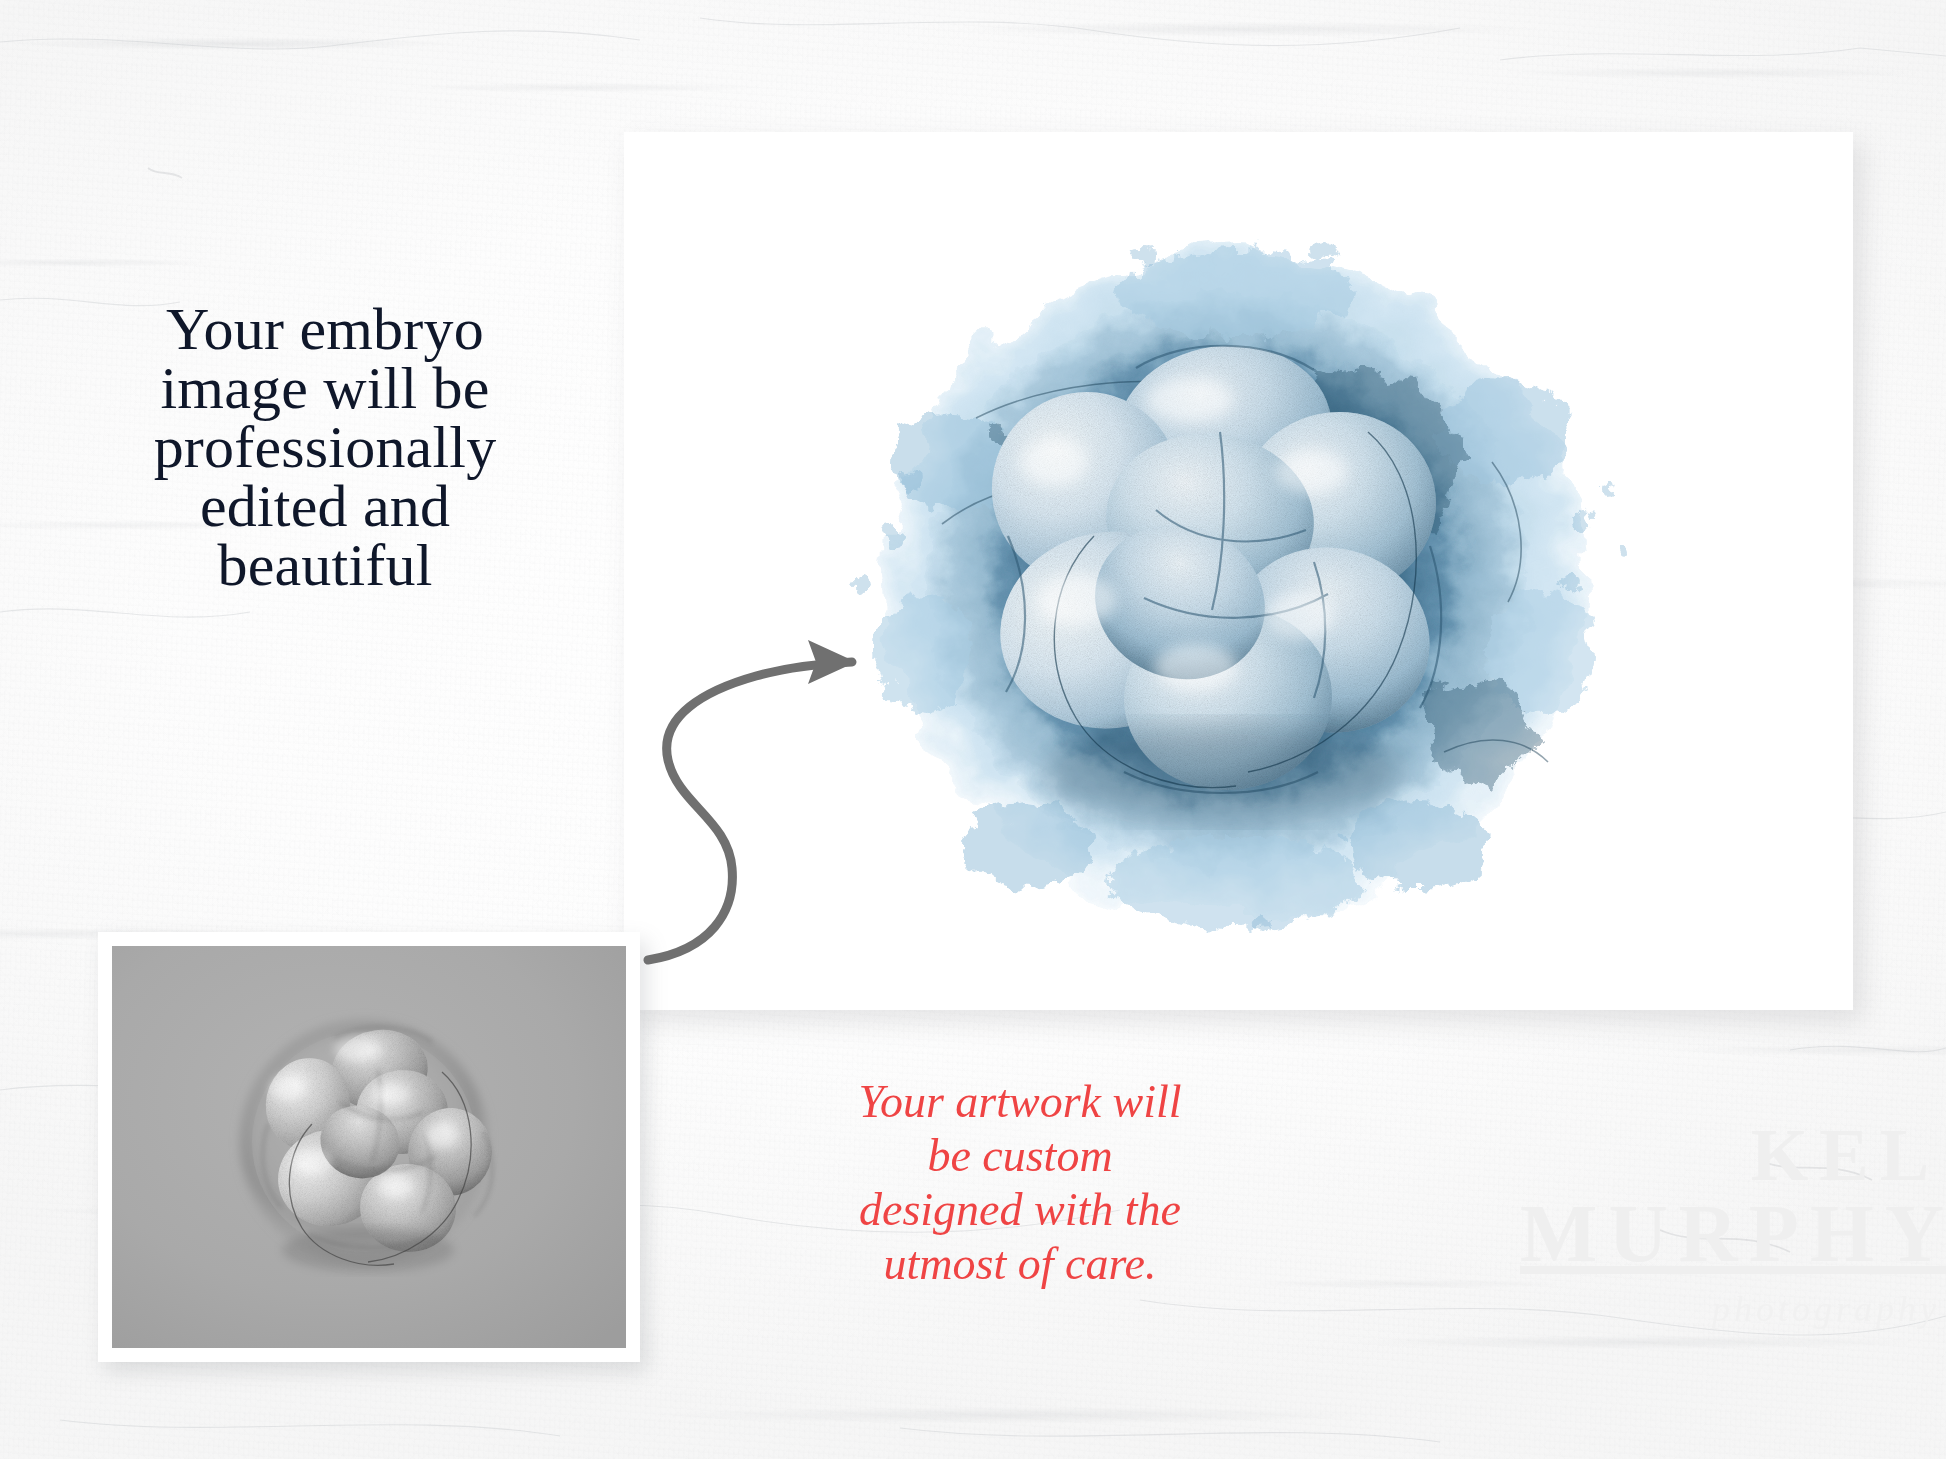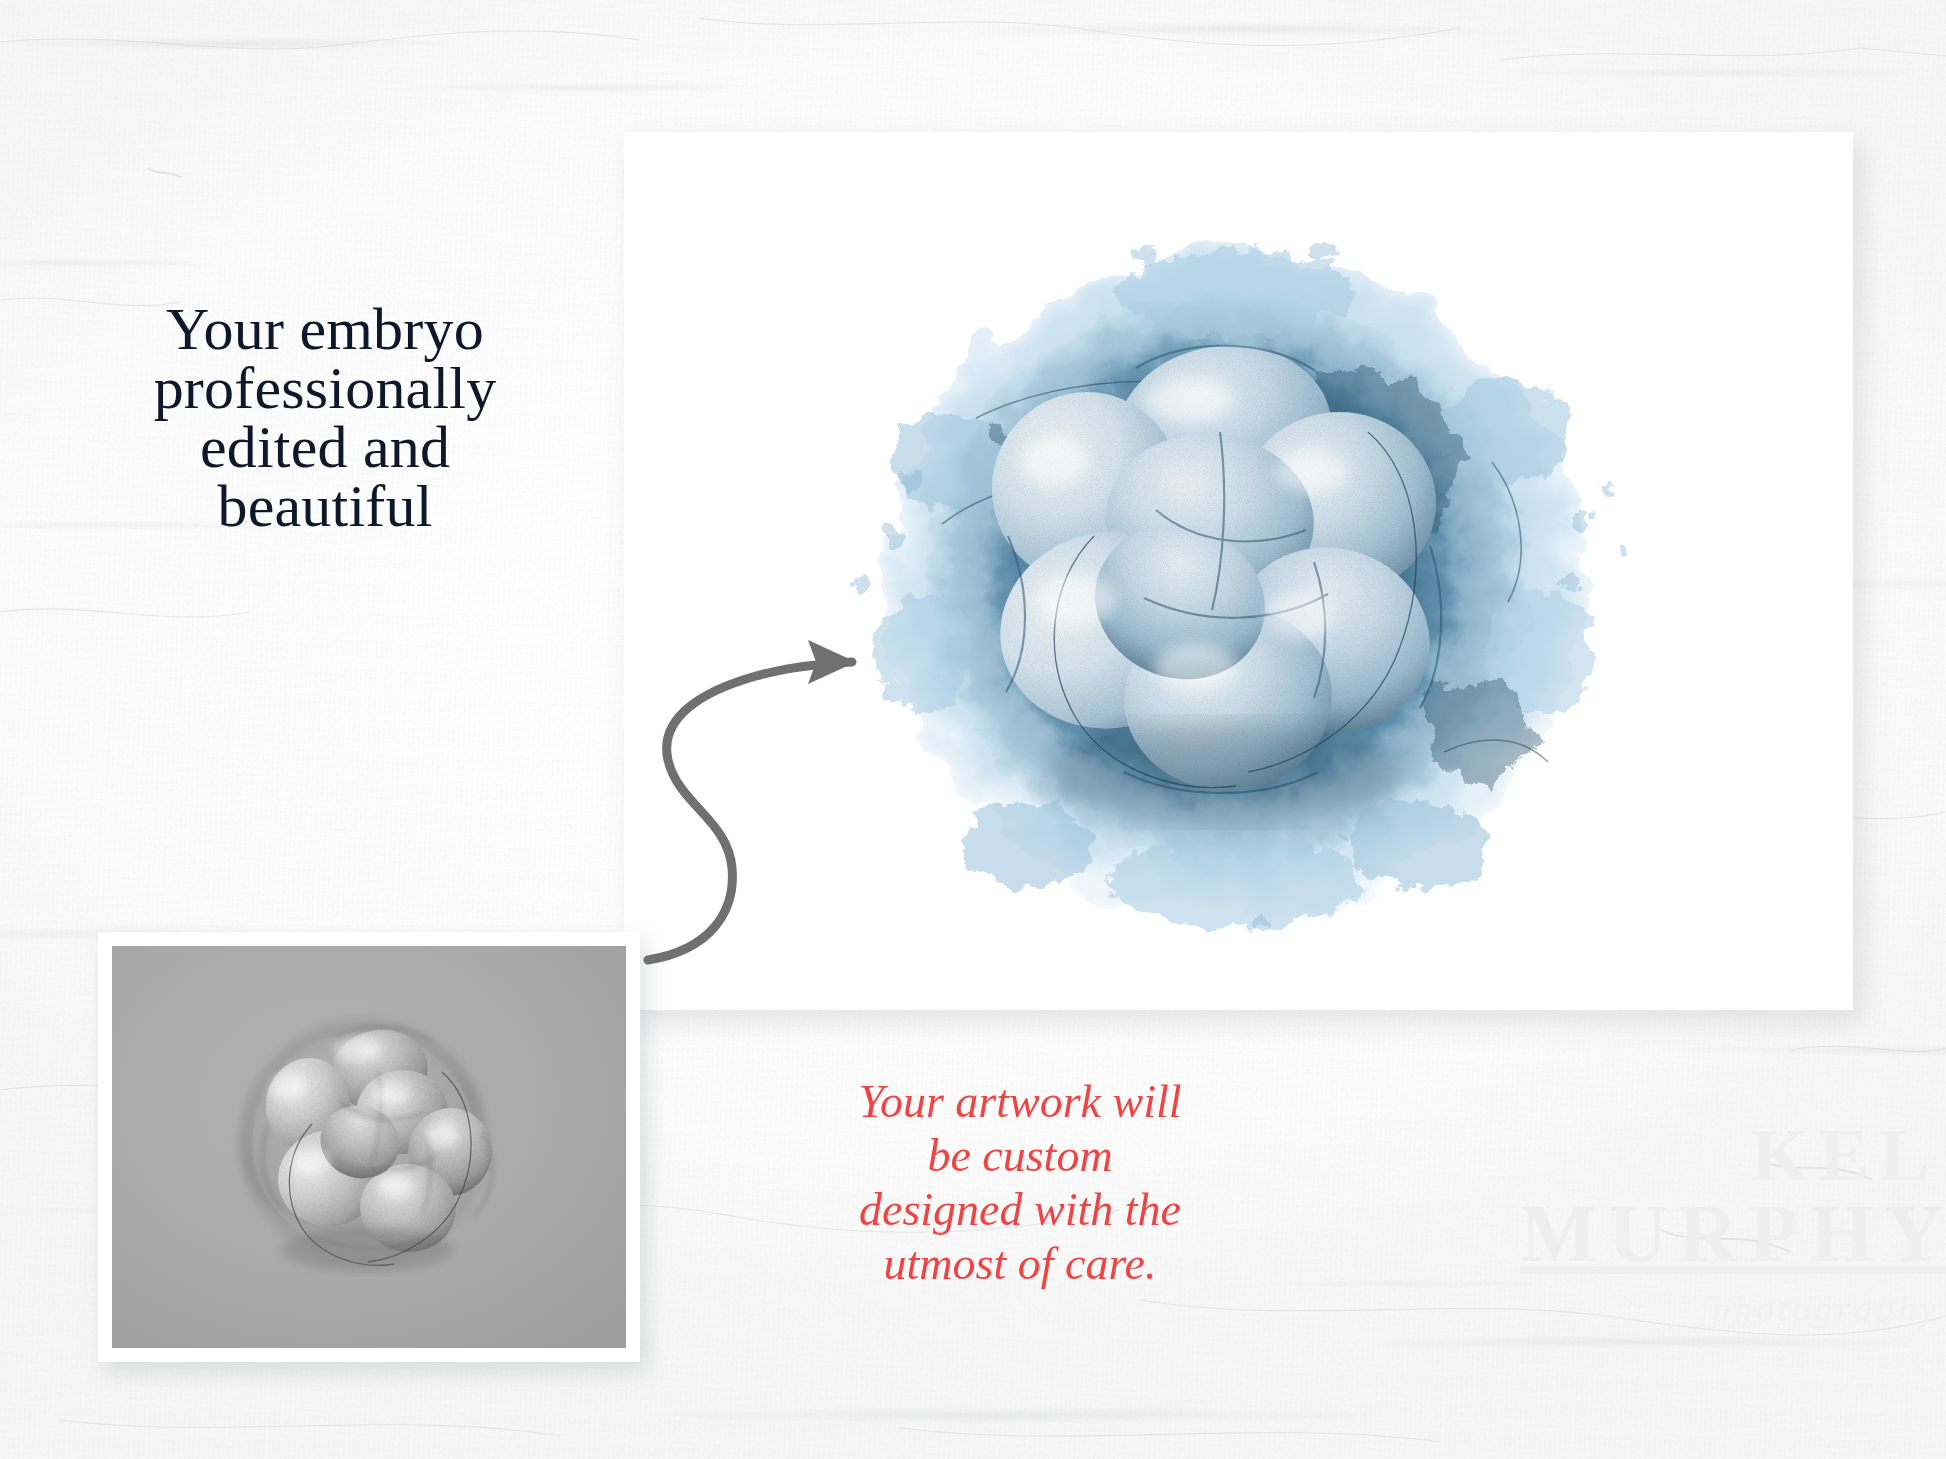--- a/index.html
+++ b/index.html
@@ -449,20 +449,21 @@
     <path d="M 88 440
              C 150 430, 176 392, 172 348
              C 168 300, 118 284, 108 240
              C 98 196, 146 170, 196 156
              C 236 145, 272 143, 292 142" fill="none" stroke="#707070" stroke-width="9" stroke-linecap="round"></path>
     <path d="M 296 142 L 248 120 L 256 142 L 248 164 Z" fill="#707070"></path>
   </svg>
 
   <div id="headline-text">
     <div>Your embryo</div>
+    <div>image will be</div>
     <div>professionally</div>
     <div>edited and</div>
     <div>beautiful</div>
   </div>
 
   <div id="subtext">
     <div>Your artwork will</div>
     <div>be custom</div>
     <div>designed with the</div>
     <div>utmost of care.</div>

